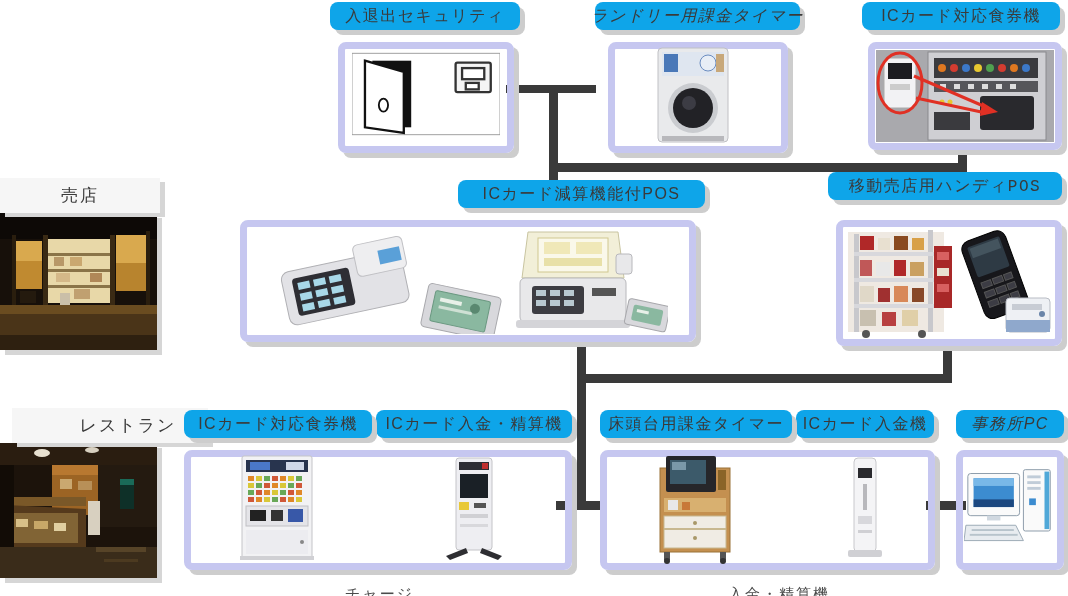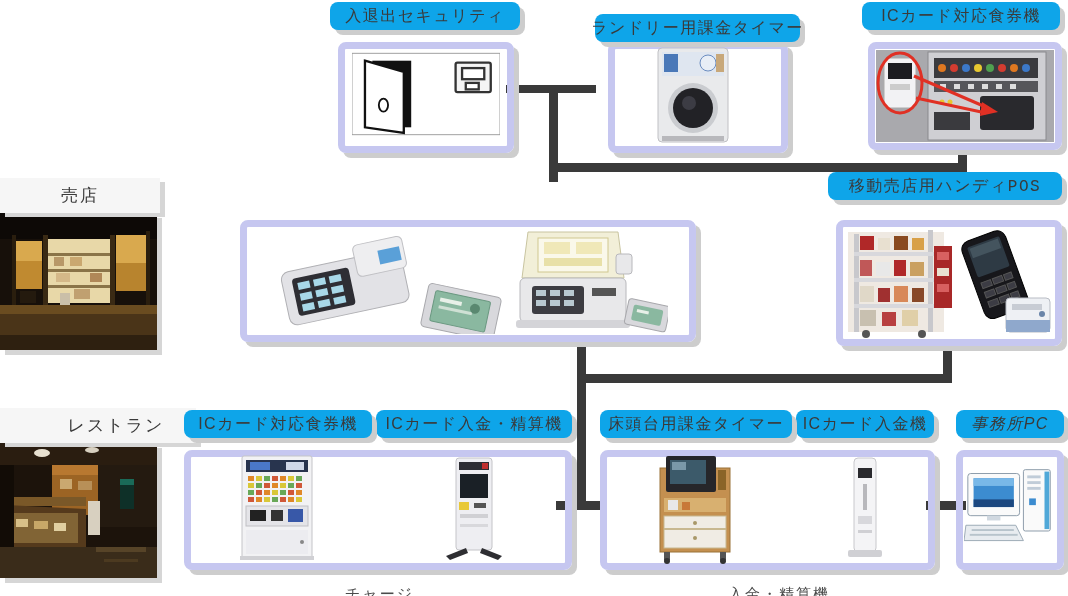--- a/index.html
+++ b/index.html
@@ -43,21 +43,21 @@
       <rect width="160" height="88" fill="#ffffff" stroke="#999" stroke-width="1"></rect>
       <rect x="22" y="8" width="42" height="72" fill="#111"></rect>
       <polygon points="14,8 56,20 56,86 14,80" fill="#fff" stroke="#111" stroke-width="2.5"></polygon>
       <ellipse cx="34" cy="56" rx="5" ry="7" fill="none" stroke="#111" stroke-width="2"></ellipse>
       <rect x="112" y="10" width="38" height="32" rx="2" fill="#f4f4f4" stroke="#333" stroke-width="2.5"></rect>
       <rect x="119" y="16" width="24" height="12" fill="#fff" stroke="#333" stroke-width="2.5"></rect>
       <rect x="123" y="32" width="14" height="7" fill="#fff" stroke="#333" stroke-width="2.5"></rect>
     </svg>
   </div>
 
-  <div class="hdr" style="left:595px;top:14px;width:205px;">
+  <div class="hdr" style="left:595px;top:2px;width:205px;font-style:italic;">
       <span>ランドリー用課金タイマー</span>
     </div>
   <div class="panel" style="left:608px;top:42px;width:166px;height:97px;"></div>
   <div class="img" style="left:655px;top:46px;">
     <svg width="76" height="100" viewBox="0 0 74 100">
       <rect x="2" y="2" width="70" height="94" rx="4" fill="#e9eaec" stroke="#c0c0c4"></rect>
       <rect x="6" y="6" width="62" height="24" fill="#dfe6f0"></rect>
       <rect x="8" y="8" width="14" height="18" fill="#4a78b8"></rect>
       <circle cx="52" cy="17" r="8" fill="#e8eef6" stroke="#6a8cc0"></circle>
       <rect x="60" y="8" width="8" height="18" fill="#c8a87a"></rect>
@@ -131,20 +131,23 @@
       <rect x="12" y="22" width="4" height="70" fill="#2a1e0e"></rect>
         <rect x="146" y="18" width="4" height="74" fill="#2a1e0e"></rect>
       <rect y="92" width="157" height="45" fill="#4a3418"></rect>
       <rect y="92" width="157" height="9" fill="#6a4c20"></rect>
       <rect y="122" width="157" height="15" fill="#2e2010"></rect>
       <rect x="20" y="78" width="16" height="12" fill="#241a0e"></rect>
       <rect x="60" y="80" width="10" height="12" fill="#cabfa8"></rect>
     </svg>
   </div>
 
+  <div class="hdr" style="left:458px;top:180px;width:247px;">
+      <span>ICカード減算機能付POS</span>
+    </div>
   <div class="panel" style="left:240px;top:220px;width:442px;height:108px;"></div>
   <div class="img" style="left:266px;top:232px;">
     <svg width="256" height="102" viewBox="0 0 256 102">
       <g transform="rotate(-12 80 54)">
         <rect x="18" y="28" width="122" height="54" rx="8" fill="#e2e2e6" stroke="#b0b0b4"></rect>
         <rect x="94" y="16" width="50" height="32" rx="5" fill="#eeeef0" stroke="#c0c0c4"></rect>
         <rect x="118" y="26" width="22" height="14" fill="#5aa0d8"></rect>
         <rect x="28" y="36" width="58" height="38" rx="4" fill="#2e2e34"></rect>
         <rect x="33" y="41" width="12" height="7" fill="#a8d8e8"></rect>
           <rect x="49" y="41" width="12" height="7" fill="#a8d8e8"></rect>
@@ -242,21 +245,21 @@
           <rect x="37" y="68" width="10" height="6" fill="#3c3c44" stroke="#555"></rect>
           <rect x="49" y="68" width="8" height="6" fill="#3c3c44" stroke="#555"></rect>
       </g>
       <rect x="52" y="68" width="44" height="34" rx="4" fill="#eef0f4" stroke="#b8bcc4"></rect>
       <rect x="58" y="74" width="30" height="6" fill="#c8ccd4"></rect>
       <rect x="52" y="90" width="44" height="12" fill="#8fa8cc"></rect>
       <circle cx="88" cy="84" r="3" fill="#6a84a8"></circle>
     </svg>
   </div>
 
-  <div class="sideLabel" style="left:0;top:408px;padding-left:36px;">
+  <div class="sideLabel" style="left:12px;top:408px;padding-left:36px;">
       <span>レストラン</span>
     </div>
   <div class="photo" style="left:0;top:443px;width:157px;height:135px;">
     <svg width="157" height="135" viewBox="0 0 157 135">
       <rect width="157" height="135" fill="#1c130b"></rect>
       <rect width="157" height="22" fill="#2a1d10"></rect>
       <ellipse cx="42" cy="10" rx="8" ry="4" fill="#e8e0d0"></ellipse>
         <ellipse cx="92" cy="7" rx="7" ry="3" fill="#d8d0c0"></ellipse>
       <rect x="90" y="22" width="67" height="62" fill="#241a10"></rect>
       <rect x="120" y="36" width="14" height="30" fill="#0e3028"></rect>

